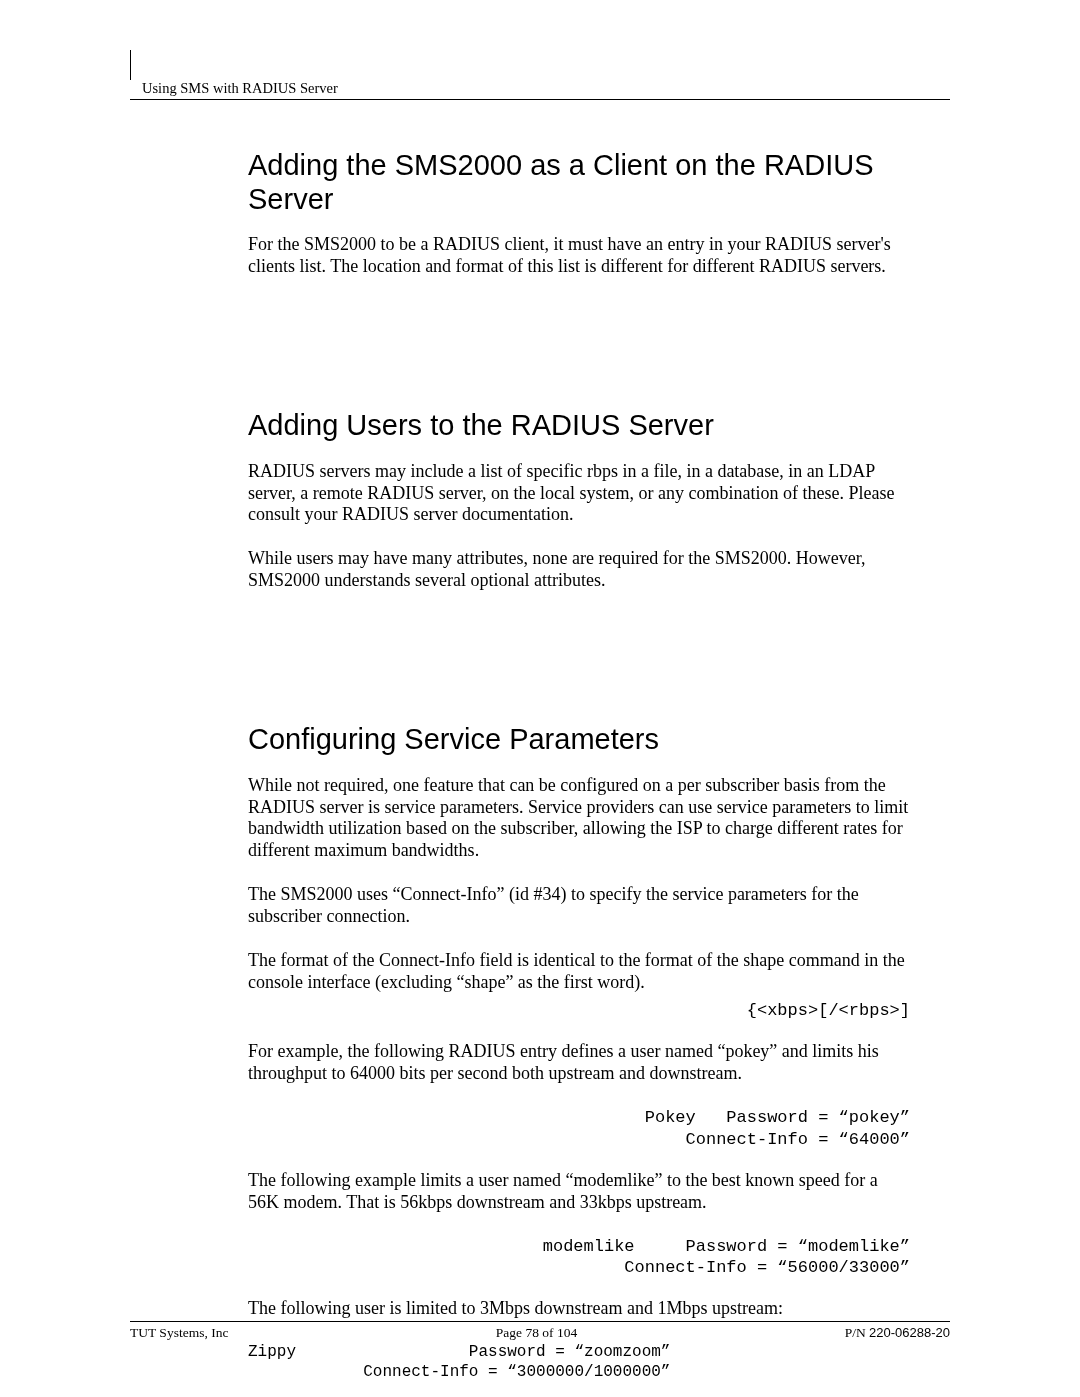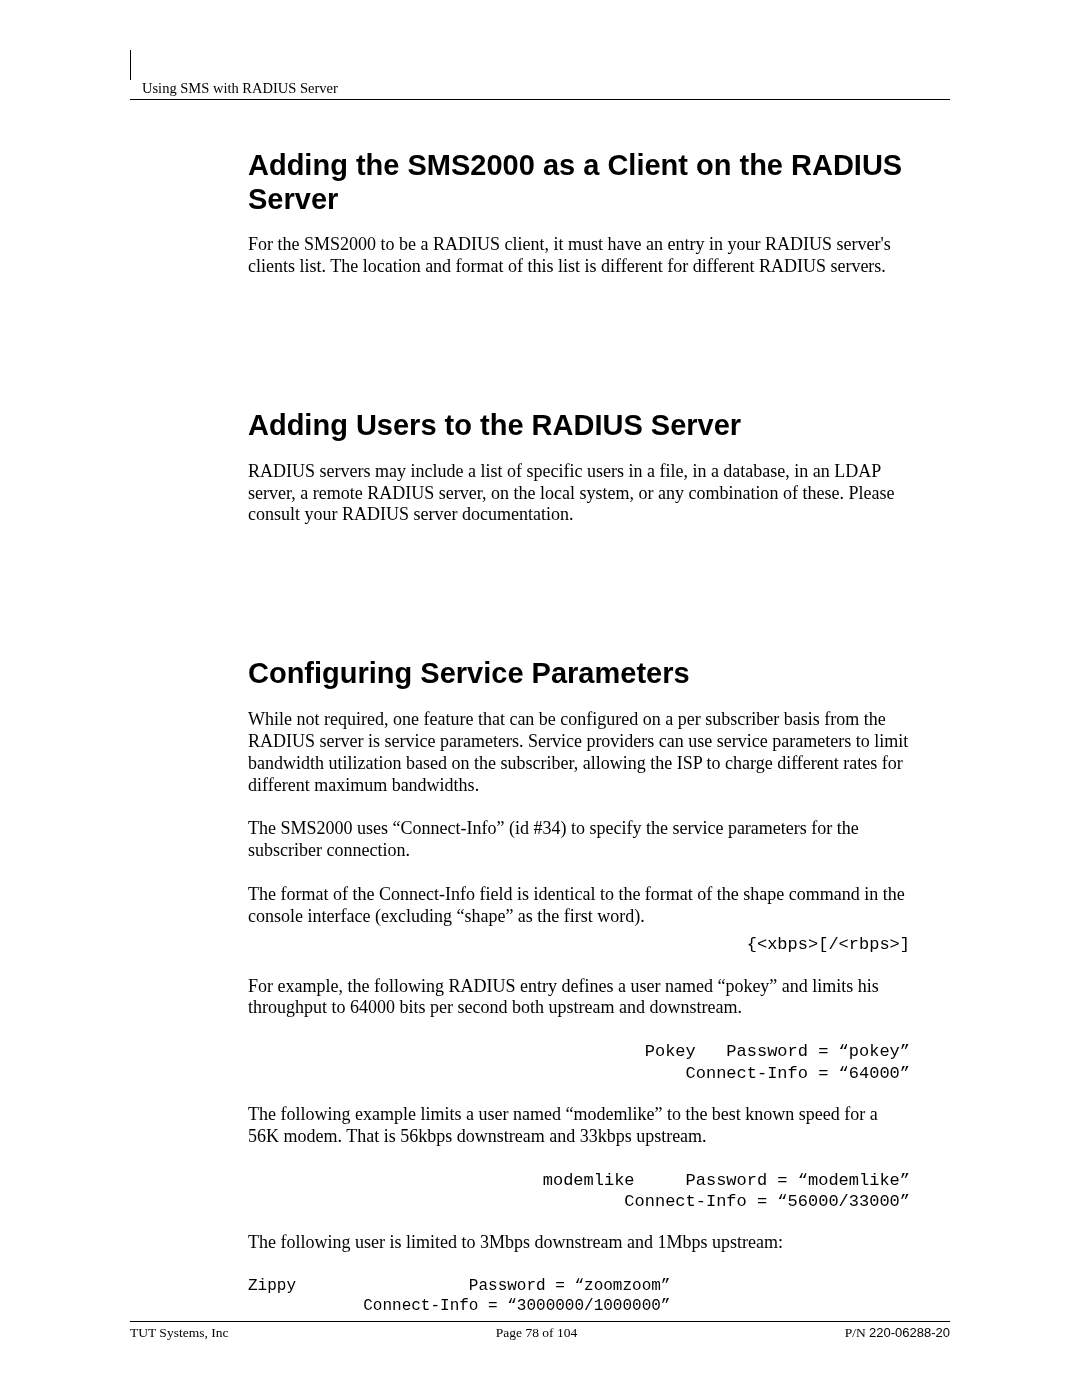--- a/index.html
+++ b/index.html
@@ -31,21 +31,21 @@
     width: 0;
     height: 30px;
     border-left: 1px solid #000;
   }
   .content {
     margin-left: 118px;
     margin-right: 40px;
   }
   h1.section {
     font-family: Arial, Helvetica, sans-serif;
-    font-weight: bold;
+    font-weight: normal;
     font-size: 29px;
     margin: 52px 0 18px 0;
     line-height: 1.18;
   }
   h1.section.first { margin-top: 48px; }
   p.body {
     font-size: 18px;
     line-height: 1.22;
     margin: 0 0 22px 0;
   }
@@ -94,21 +94,22 @@
   <div class="header-rule"></div>
 
   <div class="content">
 
     <h1 class="section first">Adding the SMS2000 as a Client on the RADIUS Server</h1>
     <p class="body">For the SMS2000 to be a RADIUS client, it must have an entry in your RADIUS server's clients list. The location and format of this list is different for different RADIUS servers.</p>
 
     <div class="spacer-lg"></div>
 
     <h1 class="section">Adding Users to the RADIUS Server</h1>
-    <p class="body">RADIUS servers may include a list of specific users in a file, in a database, in an LDAP server, a remote RADIUS server, on the local system, or any combination of these. Please consult your RADIUS server documentation.</p>
+    <p class="body">RADIUS servers may include a list of specific rbps in a file, in a database, in an LDAP server, a remote RADIUS server, on the local system, or any combination of these. Please consult your RADIUS server documentation.</p>
+    <p class="body">While users may have many attributes, none are required for the SMS2000.  However, SMS2000 understands several optional attributes.</p>
 
     <div class="spacer-lg"></div>
 
     <h1 class="section">Configuring Service Parameters</h1>
     <p class="body">While not required, one feature that can be configured on a per subscriber basis from the RADIUS server is service parameters. Service providers can use service parameters to limit bandwidth utilization based on the subscriber, allowing the ISP to charge different rates for different maximum bandwidths.</p>
     <p class="body">The SMS2000 uses “Connect-Info” (id #34) to specify the service parameters for the subscriber connection.</p>
     <p class="body" style="margin-bottom:6px">The format of the Connect-Info field is identical to the format of the shape command in the console interface (excluding “shape” as the first word).</p>
     <pre class="code">{&lt;xbps&gt;[/&lt;rbps&gt;]</pre>
     <p class="body">For example, the following RADIUS entry defines a user named “pokey” and limits his throughput to 64000 bits per second both upstream and downstream.</p>
     <pre class="code">Pokey   Password = “pokey”

